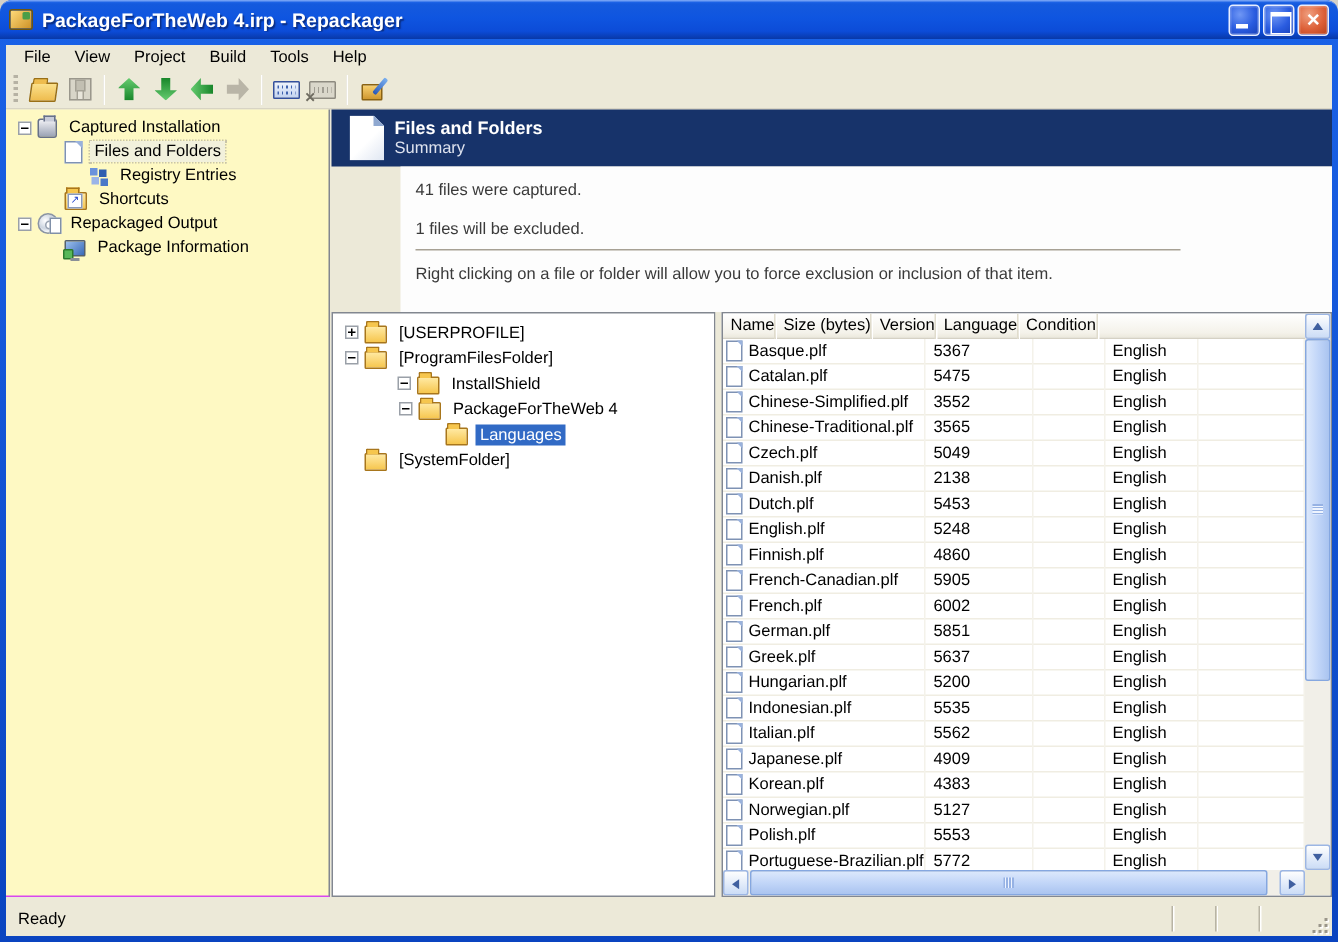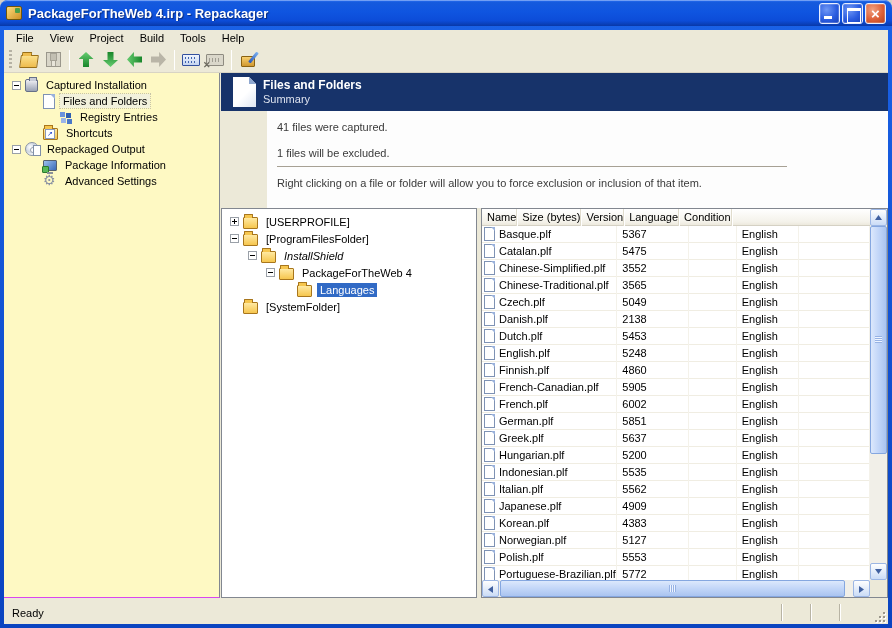--- a/index.html
+++ b/index.html
@@ -309,25 +309,20 @@
           <span class="ticon i-disc"></span>
           <span class="tlabel">Repackaged Output</span>
         </div>
 
         <div class="trow2" style="padding-left: 26px;">
           <span class="exp-spacer"></span>
           <span class="ticon i-pkginfo"></span>
           <span class="tlabel">Package Information</span>
         </div>
 
-        <div class="trow2" style="padding-left: 26px;">
-          <span class="exp-spacer"></span>
-          <span class="ticon i-gear"></span>
-          <span class="tlabel">Advanced Settings</span>
-        </div>
 
     </div>
 
     <div class="right-area">
 
       <div class="banner">
         <span class="banner-doc"></span>
         <span class="banner-title">Files and Folders</span>
         <span class="banner-sub">Summary</span>
       </div>
@@ -348,21 +343,21 @@
               <span class="ticon i-folder"></span>
               <span class="tlabel">[USERPROFILE]</span>
             </div>
 
             <div class="trow2" style="padding-left: 8px;">
               <span class="exp minus"></span>
               <span class="ticon i-folder"></span>
               <span class="tlabel">[ProgramFilesFolder]</span>
             </div>
 
-            <div class="trow2" style="padding-left: 26px; font-style: italic;">
+            <div class="trow2" style="padding-left: 43px;">
               <span class="exp minus"></span>
               <span class="ticon i-folder"></span>
               <span class="tlabel">InstallShield</span>
             </div>
 
             <div class="trow2" style="padding-left: 44px;">
               <span class="exp minus"></span>
               <span class="ticon i-folder"></span>
               <span class="tlabel">PackageForTheWeb 4</span>
             </div>

